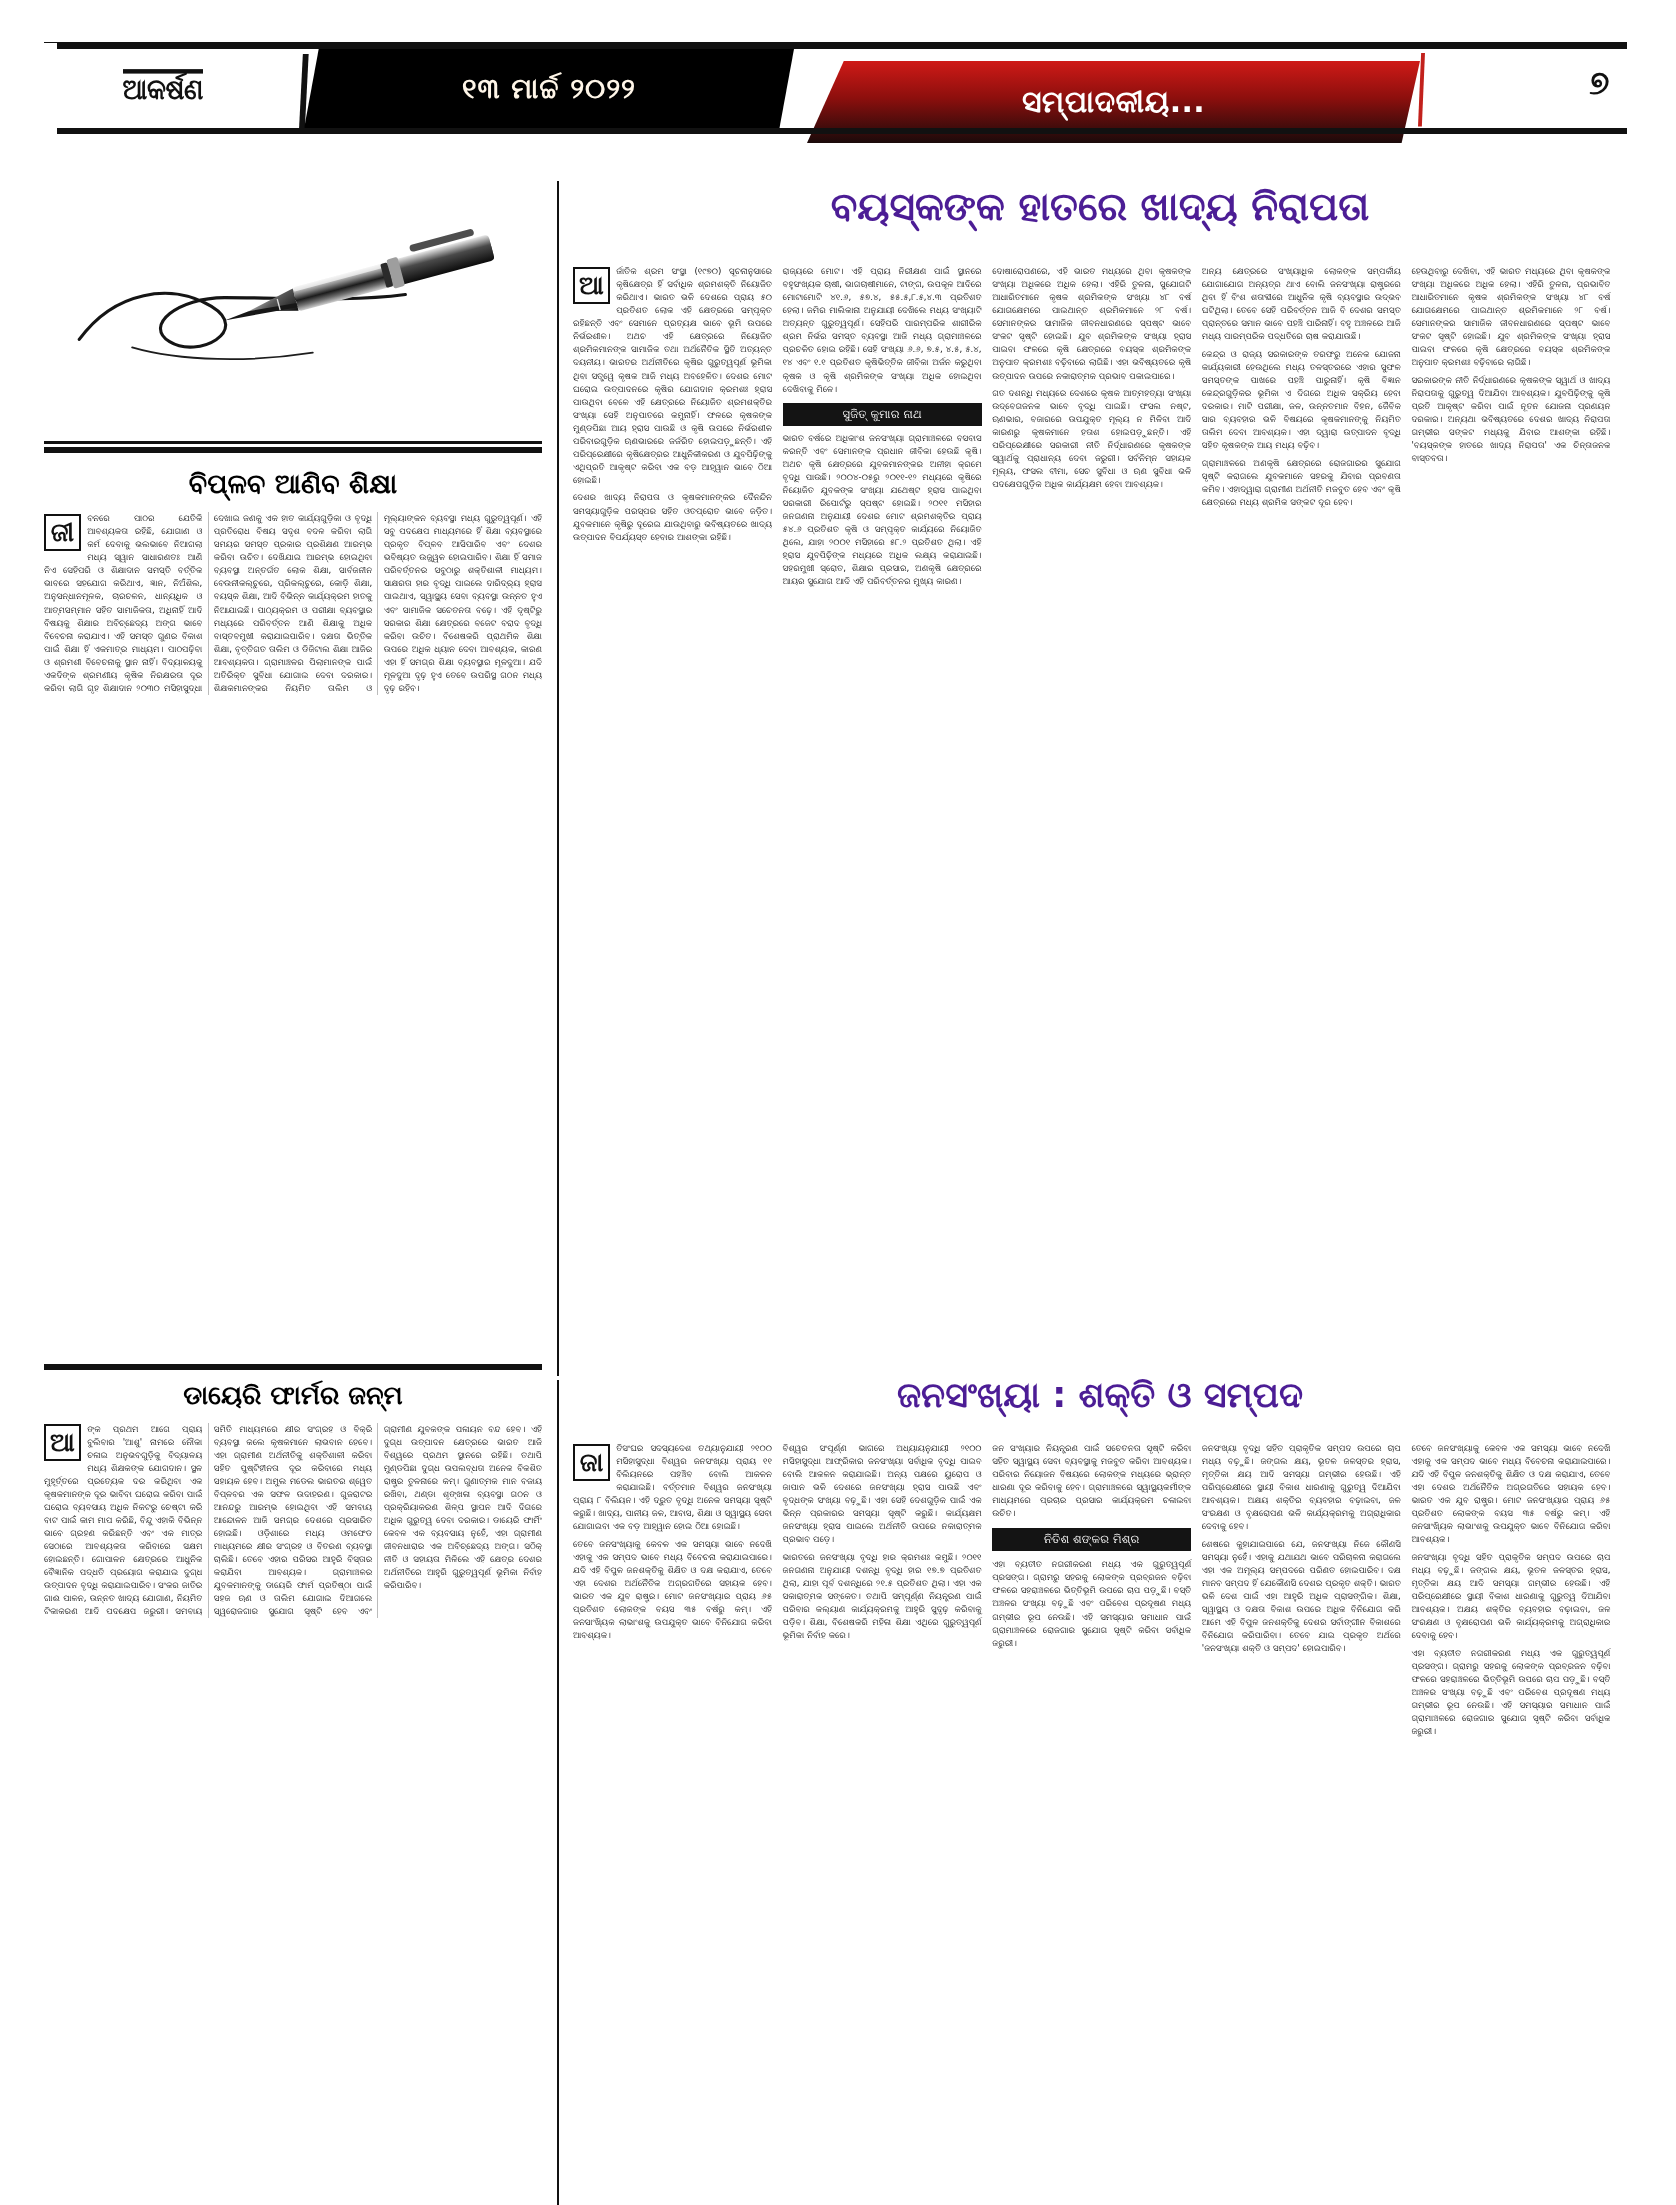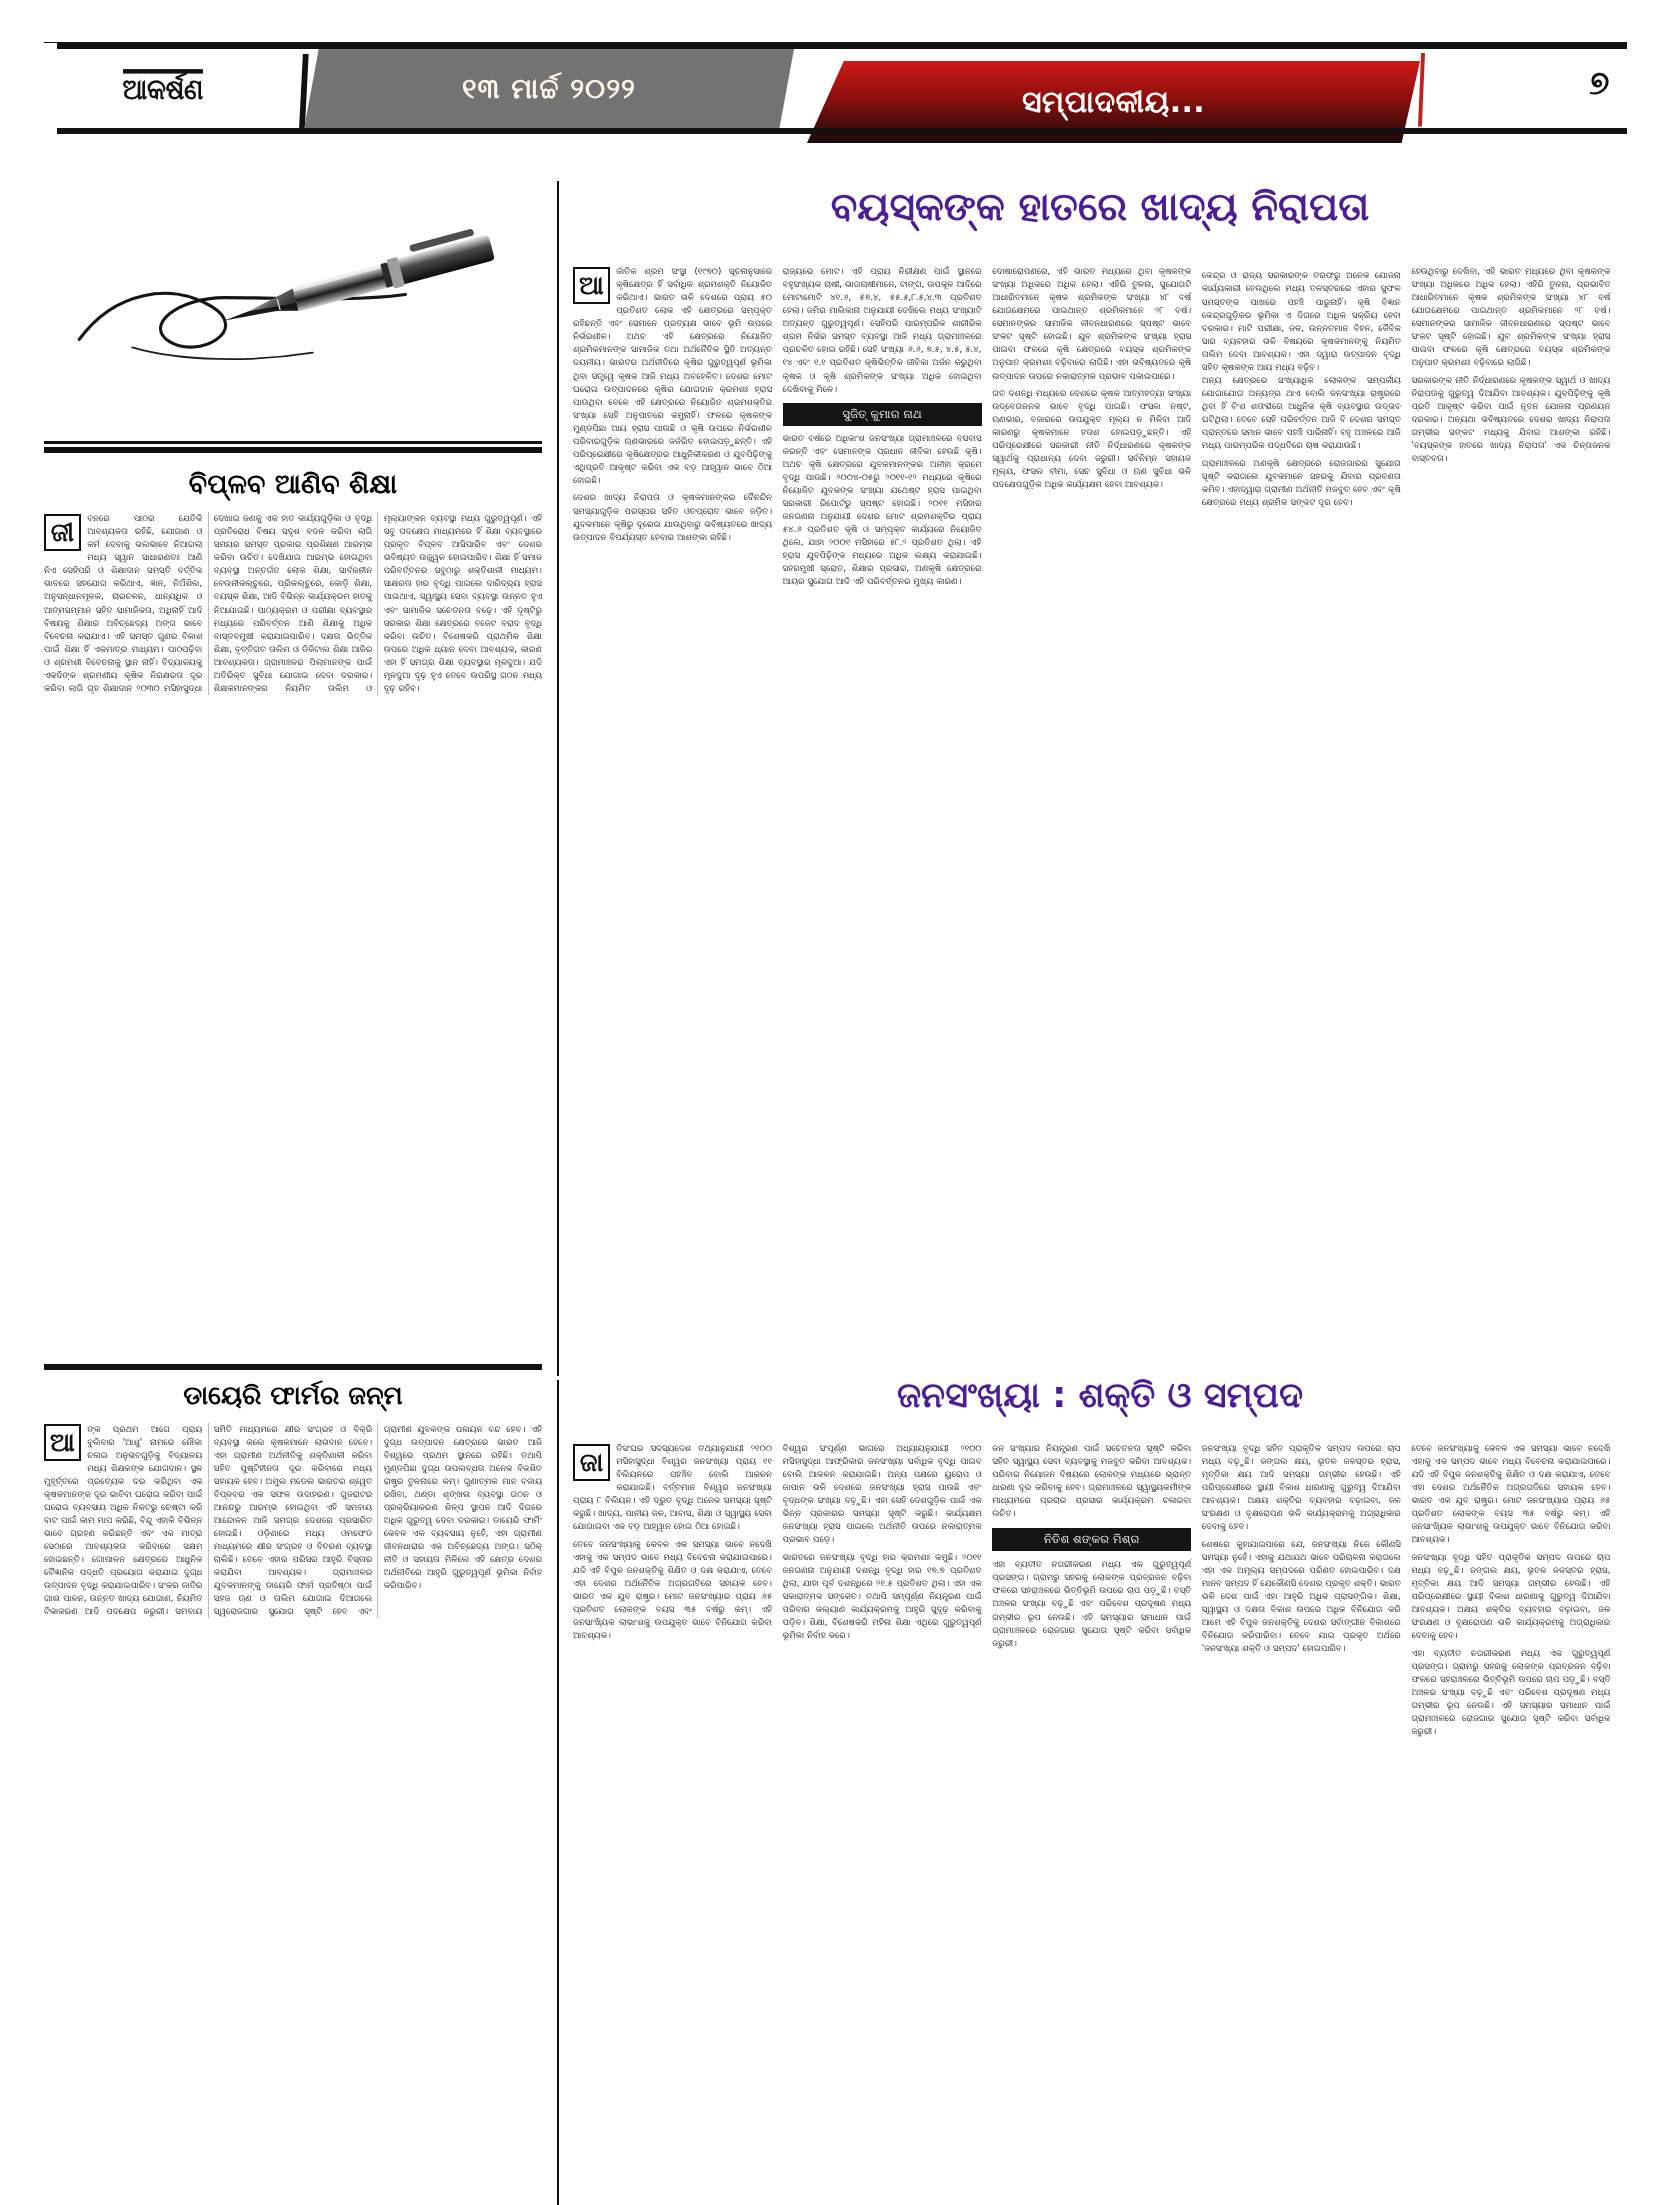--- a/index.html
+++ b/index.html
@@ -62,21 +62,21 @@
     color: #111;
     line-height: 1;
     border-top: 4.4px solid #111;
     padding-top: 1.8px;
     transform: scaleY(1.12);
   }
   .date-flag {
     position: absolute;
     left: 247px; top: 7px;
     width: 490px; height: 80px;
-    background: #737373;
+    background: #000000;
     clip-path: polygon(3% 0%, 100% 0%, 97% 100%, 0% 100%);
     display: flex;
     align-items: center;
     justify-content: center;
   }
   .date-flag span {
     font-family: "DejaVu Sans", sans-serif;
     font-size: 28px;
     font-weight: bold;
     color: #fff6e8;
@@ -290,22 +290,22 @@
       </div>
       <div class="body-col">ଭାରତ ବର୍ଷରେ ଅଧିକାଂଶ ଜନସଂଖ୍ୟା ଗ୍ରାମାଞ୍ଚଳରେ ବସବାସ କରନ୍ତି ଏବଂ ସେମାନଙ୍କ ପ୍ରଧାନ ଜୀବିକା ହେଉଛି କୃଷି। ଅଥଚ କୃଷି କ୍ଷେତ୍ରରେ ଯୁବକମାନଙ୍କର ଅନୀହା କ୍ରମେ ବୃଦ୍ଧି ପାଉଛି। ୨୦୦୪-୦୫ରୁ ୨୦୧୧-୧୨ ମଧ୍ୟରେ କୃଷିରେ ନିୟୋଜିତ ଯୁବକଙ୍କ ସଂଖ୍ୟା ଯଥେଷ୍ଟ ହ୍ରାସ ପାଇଥିବା ସରକାରୀ ରିପୋର୍ଟରୁ ସ୍ପଷ୍ଟ ହୋଇଛି। ୨୦୧୧ ମସିହାର ଜନଗଣନା ଅନୁଯାୟୀ ଦେଶର ମୋଟ ଶ୍ରମଶକ୍ତିର ପ୍ରାୟ ୫୪.୬ ପ୍ରତିଶତ କୃଷି ଓ ସମ୍ପୃକ୍ତ କାର୍ଯ୍ୟରେ ନିୟୋଜିତ ଥିଲେ, ଯାହା ୨୦୦୧ ମସିହାରେ ୫୮.୨ ପ୍ରତିଶତ ଥିଲା। ଏହି ହ୍ରାସ ଯୁବପିଢ଼ିଙ୍କ ମଧ୍ୟରେ ଅଧିକ ଲକ୍ଷ୍ୟ କରାଯାଇଛି। ସହରମୁଖୀ ସ୍ରୋତ, ଶିକ୍ଷାର ପ୍ରସାର, ଅଣକୃଷି କ୍ଷେତ୍ରରେ ଆୟର ସୁଯୋଗ ଆଦି ଏହି ପରିବର୍ତ୍ତନର ମୁଖ୍ୟ କାରଣ।</div>
     </div>
 
     <div>
       <div class="body-col">ଦୋଷାରୋପଣରେ, ଏହି ଭାରତ ମଧ୍ୟରେ ଥିବା କୃଷକଙ୍କ ସଂଖ୍ୟା ଅଧିକରେ ଅଧିକ ହେଲା। ଏହିରି ତୁଳନା, ସୁଯୋଗଟି ଆଧାରିତମାନେ କୃଷକ ଶ୍ରମିକଙ୍କ ସଂଖ୍ୟା ୪୮ ବର୍ଷ ଯୋଗକ୍ଷେମରେ ପାଇଥାନ୍ତ ଶ୍ରମିକମାନେ ୨୮ ବର୍ଷ। ସେମାନଙ୍କର ସାମାଜିକ ଜୀବନଧାରଣରେ ସ୍ପଷ୍ଟ ଭାବେ ସଂକଟ ସୃଷ୍ଟି ହୋଇଛି। ଯୁବ ଶ୍ରମିକଙ୍କ ସଂଖ୍ୟା ହ୍ରାସ ପାଇବା ଫଳରେ କୃଷି କ୍ଷେତ୍ରରେ ବୟସ୍କ ଶ୍ରମିକଙ୍କ ଅନୁପାତ କ୍ରମଶଃ ବଢ଼ିବାରେ ଲାଗିଛି। ଏହା ଭବିଷ୍ୟତରେ କୃଷି ଉତ୍ପାଦନ ଉପରେ ନକାରାତ୍ମକ ପ୍ରଭାବ ପକାଇପାରେ।</div>
       <div class="body-col" style="margin-top:4.4px;">ଗତ ଦଶନ୍ଧି ମଧ୍ୟରେ ଦେଶରେ କୃଷକ ଆତ୍ମହତ୍ୟା ସଂଖ୍ୟା ଉଦ୍‌ବେଗଜନକ ଭାବେ ବୃଦ୍ଧି ପାଇଛି। ଫସଲ ନଷ୍ଟ, ଋଣଭାର, ବଜାରରେ ଉପଯୁକ୍ତ ମୂଲ୍ୟ ନ ମିଳିବା ଆଦି କାରଣରୁ କୃଷକମାନେ ହତାଶ ହୋଇପଡ଼ୁଛନ୍ତି। ଏହି ପରିପ୍ରେକ୍ଷୀରେ ସରକାରୀ ନୀତି ନିର୍ଦ୍ଧାରଣରେ କୃଷକଙ୍କ ସ୍ୱାର୍ଥକୁ ପ୍ରାଧାନ୍ୟ ଦେବା ଜରୁରୀ। ସର୍ବନିମ୍ନ ସହାୟକ ମୂଲ୍ୟ, ଫସଲ ବୀମା, ସେଚ ସୁବିଧା ଓ ଋଣ ସୁବିଧା ଭଳି ପଦକ୍ଷେପଗୁଡ଼ିକ ଅଧିକ କାର୍ଯ୍ୟକ୍ଷମ ହେବା ଆବଶ୍ୟକ।</div>
     </div>
 
     <div>
+      <div class="body-col">ଅନ୍ୟ କ୍ଷେତ୍ରରେ ସଂଖ୍ୟାଧିକ ଲୋକଙ୍କ ସମ୍ପର୍କୀୟ ଯୋଗାଯୋଗ ଅନ୍ୟତ୍ର ଥାଏ ବୋଲି ଜନସଂଖ୍ୟା ରାଷ୍ଟ୍ରରେ ଥିବା ହିଁ ବିଂଶ ଶତାବ୍ଦୀରେ ଆଧୁନିକ କୃଷି ବ୍ୟବସ୍ଥାର ଉଦ୍ଭବ ଘଟିଥିଲା। ତେବେ ସେହି ପରିବର୍ତ୍ତନ ଆଜି ବି ଦେଶର ସମସ୍ତ ପ୍ରାନ୍ତରେ ସମାନ ଭାବେ ପହଞ୍ଚି ପାରିନାହିଁ। ବହୁ ଅଞ୍ଚଳରେ ଆଜି ମଧ୍ୟ ପାରମ୍ପରିକ ପଦ୍ଧତିରେ ଚାଷ କରାଯାଉଛି।</div>
       <div class="body-col" style="margin-top:4.4px;">କେନ୍ଦ୍ର ଓ ରାଜ୍ୟ ସରକାରଙ୍କ ତରଫରୁ ଅନେକ ଯୋଜନା କାର୍ଯ୍ୟକାରୀ ହେଉଥିଲେ ମଧ୍ୟ ତଳସ୍ତରରେ ଏହାର ସୁଫଳ ସମସ୍ତଙ୍କ ପାଖରେ ପହଞ୍ଚି ପାରୁନାହିଁ। କୃଷି ବିଜ୍ଞାନ କେନ୍ଦ୍ରଗୁଡ଼ିକର ଭୂମିକା ଏ ଦିଗରେ ଅଧିକ ସକ୍ରିୟ ହେବା ଦରକାର। ମାଟି ପରୀକ୍ଷା, ଜଳ, ଉନ୍ନତମାନ ବିହନ, ଜୈବିକ ସାର ବ୍ୟବହାର ଭଳି ବିଷୟରେ କୃଷକମାନଙ୍କୁ ନିୟମିତ ତାଲିମ ଦେବା ଆବଶ୍ୟକ। ଏହା ଦ୍ୱାରା ଉତ୍ପାଦନ ବୃଦ୍ଧି ସହିତ କୃଷକଙ୍କ ଆୟ ମଧ୍ୟ ବଢ଼ିବ।</div>
-      <div class="body-col">ଅନ୍ୟ କ୍ଷେତ୍ରରେ ସଂଖ୍ୟାଧିକ ଲୋକଙ୍କ ସମ୍ପର୍କୀୟ ଯୋଗାଯୋଗ ଅନ୍ୟତ୍ର ଥାଏ ବୋଲି ଜନସଂଖ୍ୟା ରାଷ୍ଟ୍ରରେ ଥିବା ହିଁ ବିଂଶ ଶତାବ୍ଦୀରେ ଆଧୁନିକ କୃଷି ବ୍ୟବସ୍ଥାର ଉଦ୍ଭବ ଘଟିଥିଲା। ତେବେ ସେହି ପରିବର୍ତ୍ତନ ଆଜି ବି ଦେଶର ସମସ୍ତ ପ୍ରାନ୍ତରେ ସମାନ ଭାବେ ପହଞ୍ଚି ପାରିନାହିଁ। ବହୁ ଅଞ୍ଚଳରେ ଆଜି ମଧ୍ୟ ପାରମ୍ପରିକ ପଦ୍ଧତିରେ ଚାଷ କରାଯାଉଛି।</div>
       <div class="body-col" style="margin-top:4.4px;">ଗ୍ରାମାଞ୍ଚଳରେ ଅଣକୃଷି କ୍ଷେତ୍ରରେ ରୋଜଗାରର ସୁଯୋଗ ସୃଷ୍ଟି କରାଗଲେ ଯୁବକମାନେ ସହରକୁ ଯିବାର ପ୍ରବଣତା କମିବ। ଏହାଦ୍ୱାରା ଗ୍ରାମୀଣ ଅର୍ଥନୀତି ମଜବୁତ ହେବ ଏବଂ କୃଷି କ୍ଷେତ୍ରରେ ମଧ୍ୟ ଶ୍ରମିକ ସଙ୍କଟ ଦୂର ହେବ।</div>
     </div>
 
     <div>
       <div class="body-col">ହେଉଥିବାରୁ ଦେଖିବା, ଏହି ଭାରତ ମଧ୍ୟରେ ଥିବା କୃଷକଙ୍କ ସଂଖ୍ୟା ଅଧିକରେ ଅଧିକ ହେଲା। ଏହିରି ତୁଳନା, ପ୍ରଭାବିତ ଆଧାରିତମାନେ କୃଷକ ଶ୍ରମିକଙ୍କ ସଂଖ୍ୟା ୪୮ ବର୍ଷ ଯୋଗକ୍ଷେମରେ ପାଇଥାନ୍ତ ଶ୍ରମିକମାନେ ୨୮ ବର୍ଷ। ସେମାନଙ୍କର ସାମାଜିକ ଜୀବନଧାରଣରେ ସ୍ପଷ୍ଟ ଭାବେ ସଂକଟ ସୃଷ୍ଟି ହୋଇଛି। ଯୁବ ଶ୍ରମିକଙ୍କ ସଂଖ୍ୟା ହ୍ରାସ ପାଇବା ଫଳରେ କୃଷି କ୍ଷେତ୍ରରେ ବୟସ୍କ ଶ୍ରମିକଙ୍କ ଅନୁପାତ କ୍ରମଶଃ ବଢ଼ିବାରେ ଲାଗିଛି।</div>
       <div class="body-col" style="margin-top:4.4px;">ସରକାରଙ୍କ ନୀତି ନିର୍ଦ୍ଧାରଣରେ କୃଷକଙ୍କ ସ୍ୱାର୍ଥ ଓ ଖାଦ୍ୟ ନିରାପତାକୁ ଗୁରୁତ୍ୱ ଦିଆଯିବା ଆବଶ୍ୟକ। ଯୁବପିଢ଼ିଙ୍କୁ କୃଷି ପ୍ରତି ଆକୃଷ୍ଟ କରିବା ପାଇଁ ନୂତନ ଯୋଜନା ପ୍ରଣୟନ ଦରକାର। ଅନ୍ୟଥା ଭବିଷ୍ୟତରେ ଦେଶର ଖାଦ୍ୟ ନିରାପତା ଗମ୍ଭୀର ସଙ୍କଟ ମଧ୍ୟକୁ ଯିବାର ଆଶଙ୍କା ରହିଛି। 'ବୟସ୍କଙ୍କ ହାତରେ ଖାଦ୍ୟ ନିରାପତା' ଏକ ଚିନ୍ତାଜନକ ବାସ୍ତବତା।</div>
     </div>
   </div>
 
   <div style="position:absolute;left:44px;top:441px;width:498px;">

